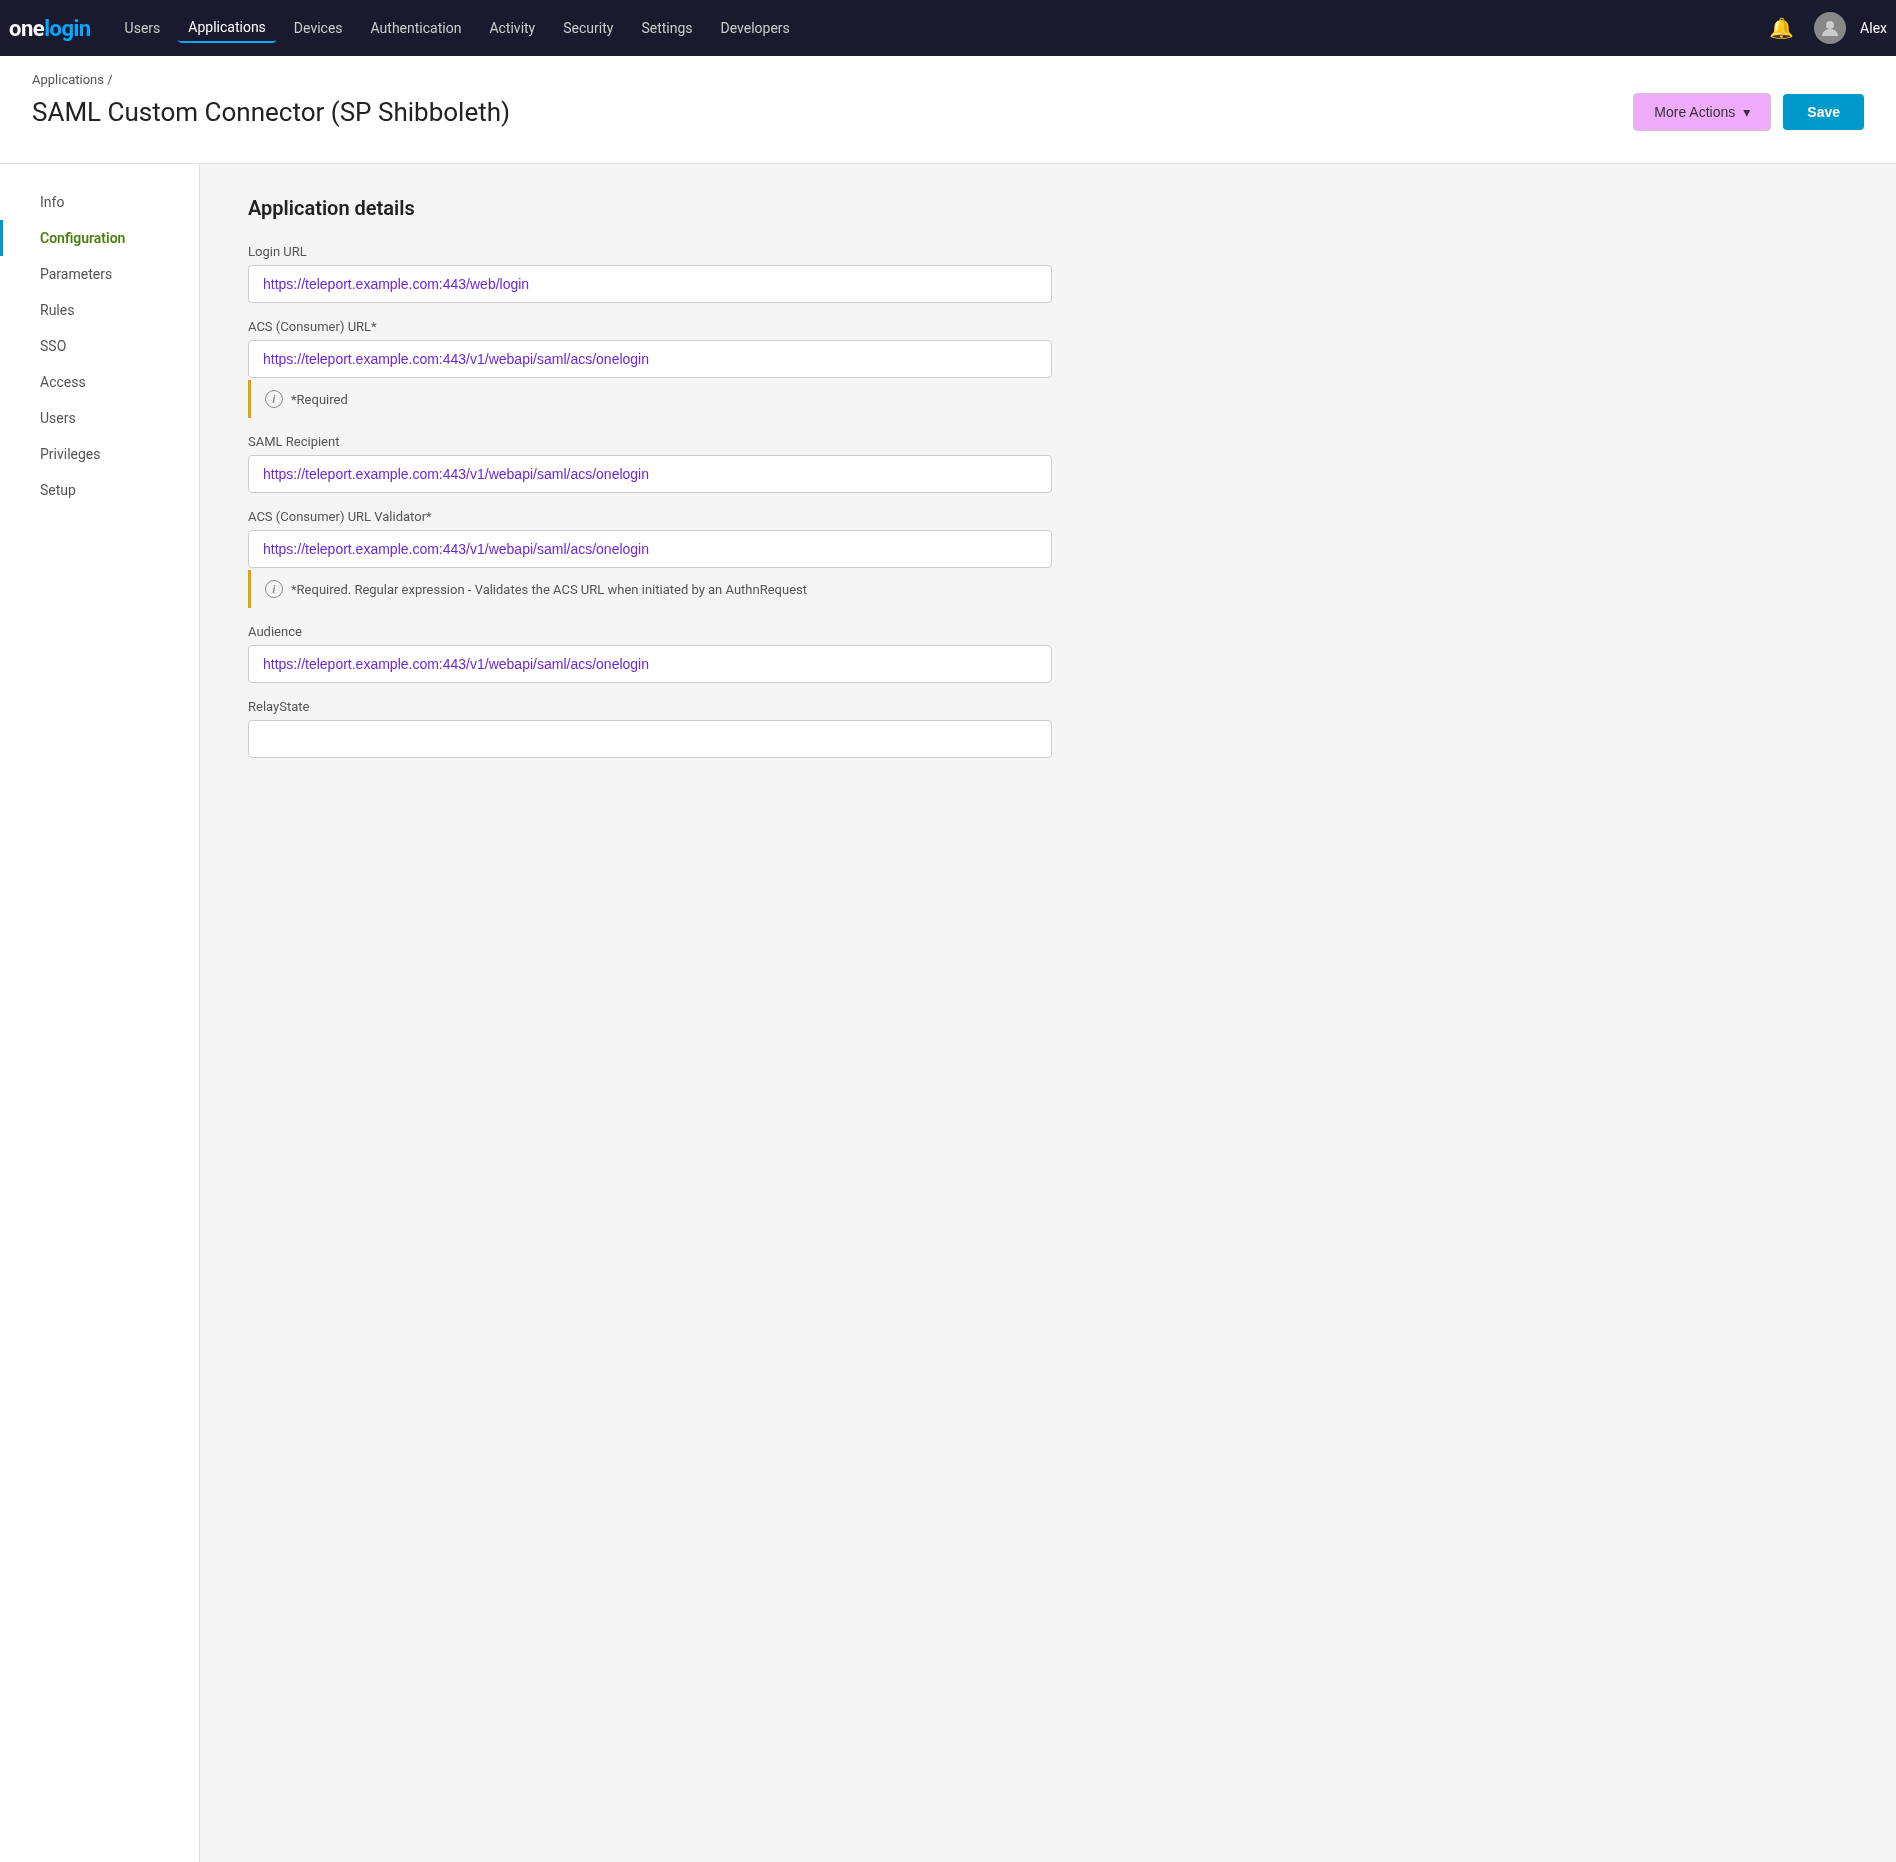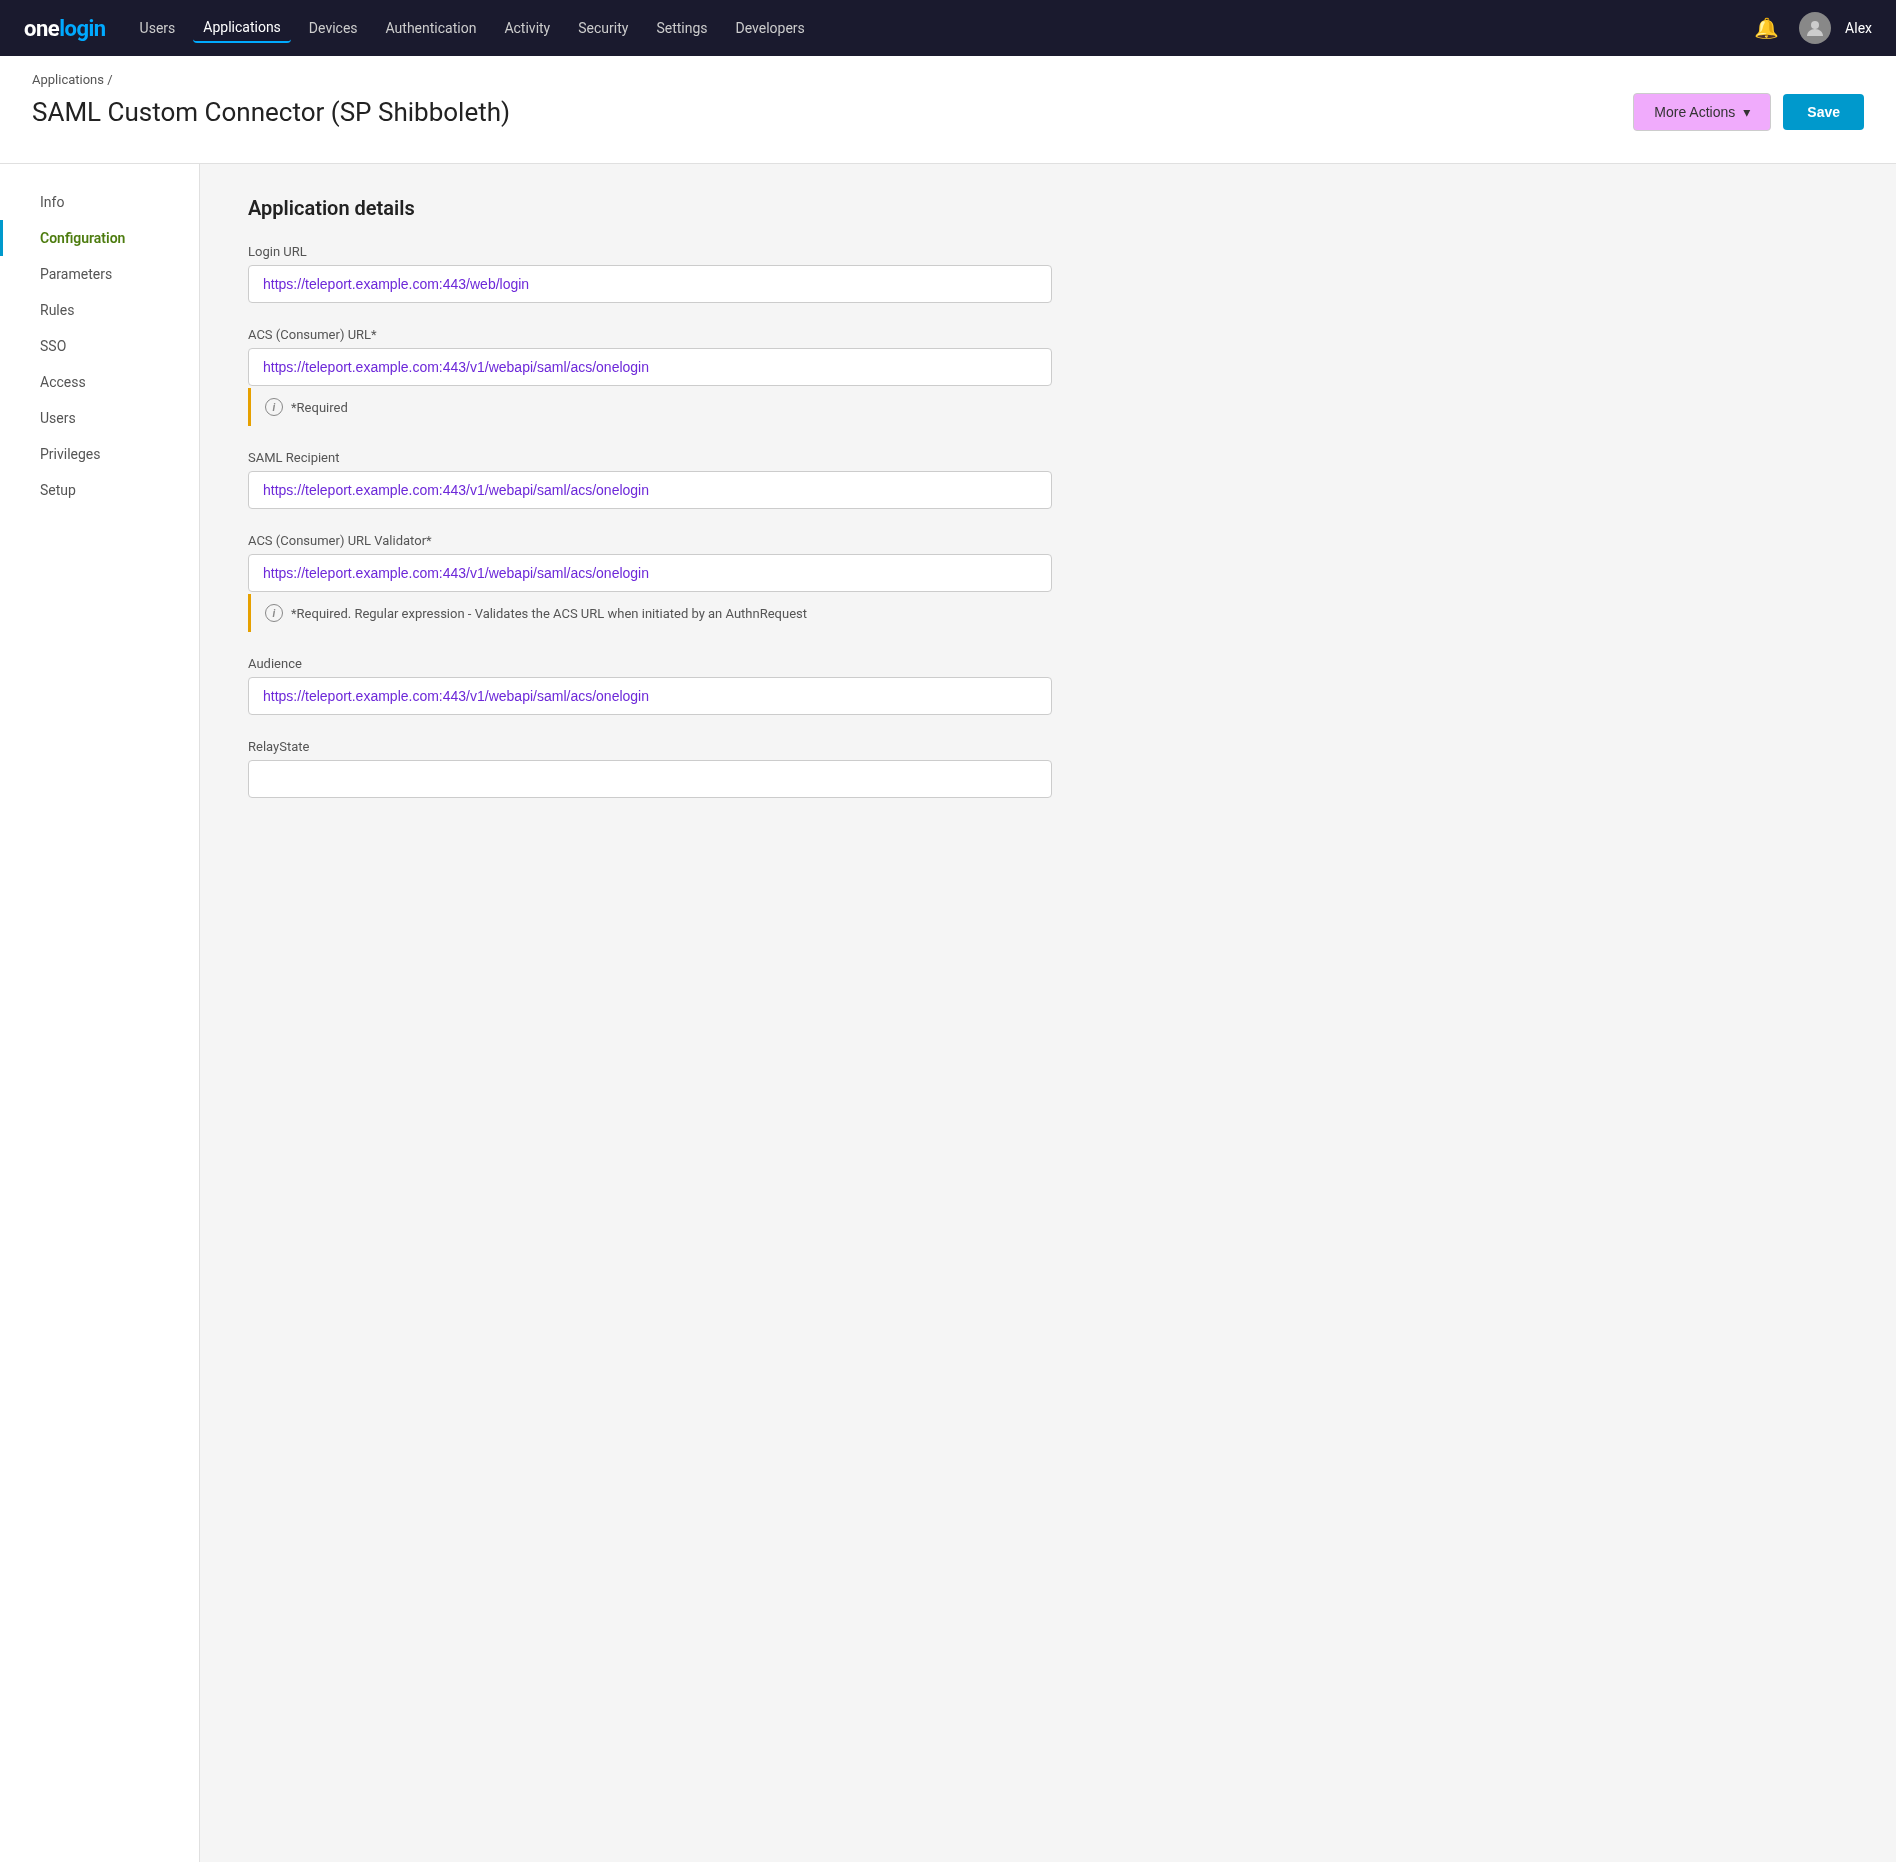--- a/index.html
+++ b/index.html
@@ -3,21 +3,21 @@
   <meta charset="utf-8">
   <style>
     * { box-sizing: border-box; margin: 0; padding: 0; }
     body { font-family: -apple-system, BlinkMacSystemFont, 'Segoe UI', Roboto, sans-serif; background: #f5f5f5; color: #333; }
 
     
     .navbar {
       background: #1a1a2e;
       display: flex;
       align-items: center;
-      padding: 0 24px;
+      padding: 0 9px;
       height: 56px;
       gap: 8px;
     }
     .navbar-logo {
       color: white;
       font-size: 22px;
       font-weight: 700;
       margin-right: 16px;
       letter-spacing: -0.5px;
     }
@@ -155,21 +155,21 @@
     }
     .section-title {
       font-size: 20px;
       font-weight: 600;
       color: #222;
       margin-bottom: 24px;
     }
 
     
     .form-group {
-      margin-bottom: 24px;
+      margin-bottom: 16px;
     }
     .form-label {
       display: block;
       font-size: 13px;
       color: #555;
       margin-bottom: 6px;
     }
     .form-input {
       width: 100%;
       padding: 10px 14px;

